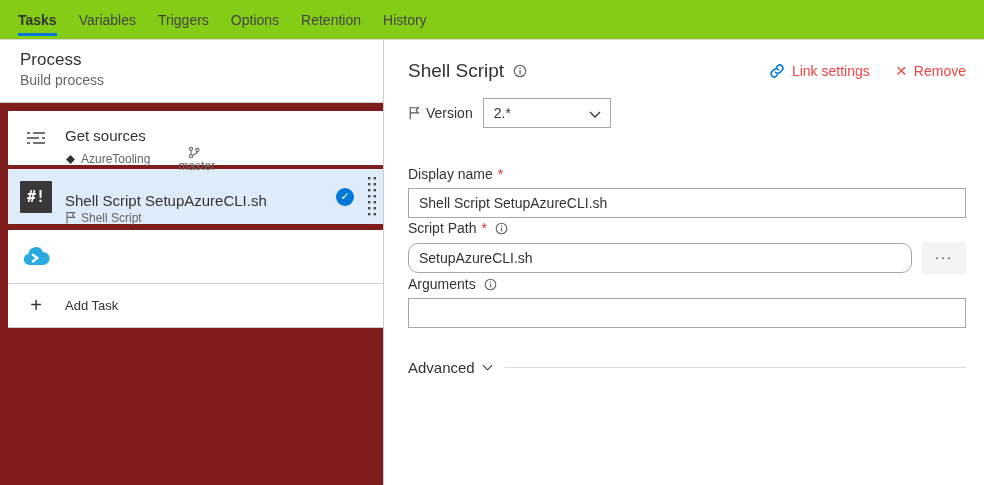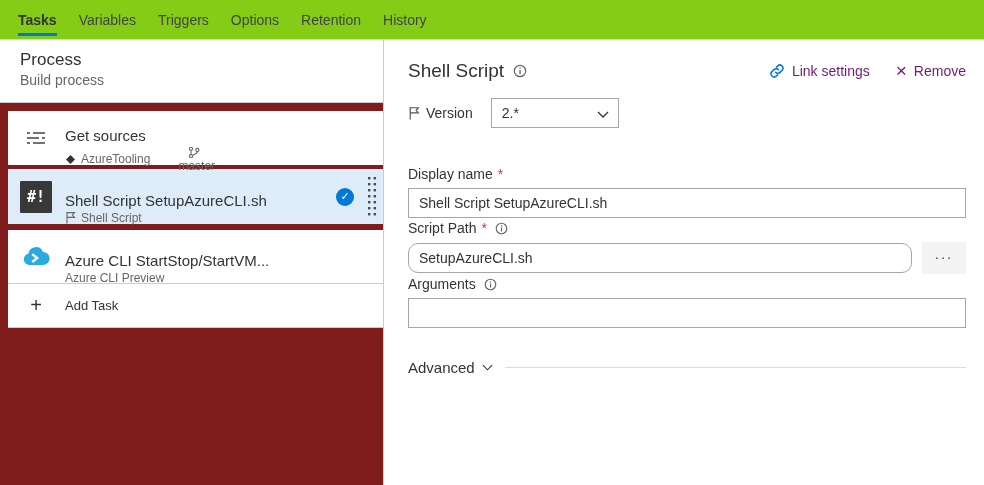--- a/index.html
+++ b/index.html
@@ -55,30 +55,30 @@
   .add-label { font-size:13px; color:#333; }
 
   
   .panel { flex:1; padding:0 18px 0 24px; background:#fff; }
   .panel-head { display:flex; justify-content:space-between;
           align-items:center; margin-top:20px; }
   .panel-title { font-size:19px; font-weight:400; color:#333; display:flex;
           align-items:center; }
   .panel-title .info { margin-left:9px; display:inline-flex; }
   .panel-actions { display:flex; align-items:center; }
-  .action { color:#701a75; font-size:14px; display:flex; align-items:center;
+  .action { color:#ef4444; font-size:14px; display:flex; align-items:center;
           cursor:pointer; }
   .action + .action { margin-left:26px; }
   .action .aicon { margin-right:7px; display:inline-flex; }
   .x-glyph { font-size:19px; line-height:14px; margin-right:7px; }
 
   .version-row { margin-top:16px; display:flex; align-items:center;
           font-size:14px; color:#333; }
   .version-row .flag { margin-right:6px; display:inline-flex; }
-  .version-label { margin-right:18px; }
+  .version-label { margin-right:10px; }
   .dropdown { width:128px; height:30px; border:1px solid #a6a6a6;
           display:flex; align-items:center; justify-content:space-between;
           padding:0 9px 0 10px; cursor:pointer; background:#fff; }
 
   .field { margin-top:2px; }
   .field.first { margin-top:38px; }
   .field label { font-size:14px; color:#333; display:flex;
           align-items:center; }
   .req { color:#d13438; margin-left:5px; }
   .label-info { margin-left:8px; display:inline-flex; }
@@ -192,26 +192,20 @@
           </span>
         </div>
 
         <div class="task-row last">
           <span class="row-icon">
             <svg width="30" height="23" viewBox="0 0 32 24">
               <path d="M9 21a6 6 0 0 1-1.1-11.9A8 8 0 0 1 23.4 7.3 5.9 5.9 0 0 1 24 21z" fill="#29abe2"></path>
               <path d="M12 9.5l5.2 4.2-5.2 4.2" stroke="#fff" stroke-width="2.6" fill="none"></path>
             </svg>
           </span>
-          <div class="row-main">
-            <div class="row-title">Azure CLI StartStop/StartVM...</div>
-            <div class="row-sub">
-              <span>Azure CLI Preview</span>
-            </div>
-          </div>
         </div>
 
         <div class="add-task">
           <span class="plus">+</span>
           <span class="add-label">Add Task</span>
         </div>
 
       </div>
     </aside>
 

